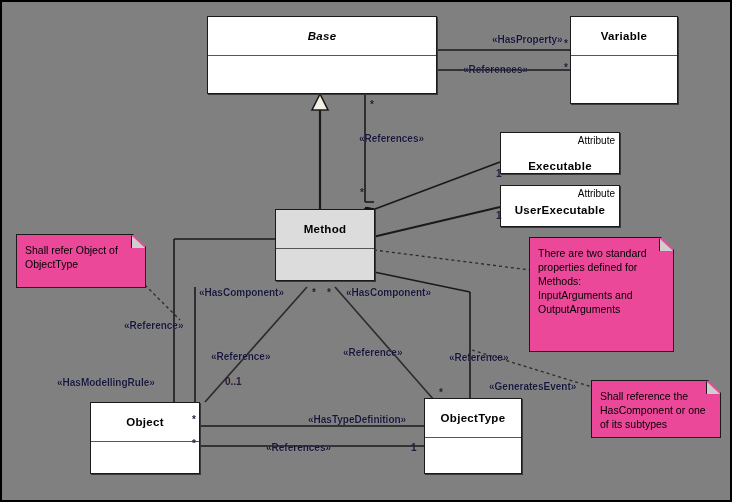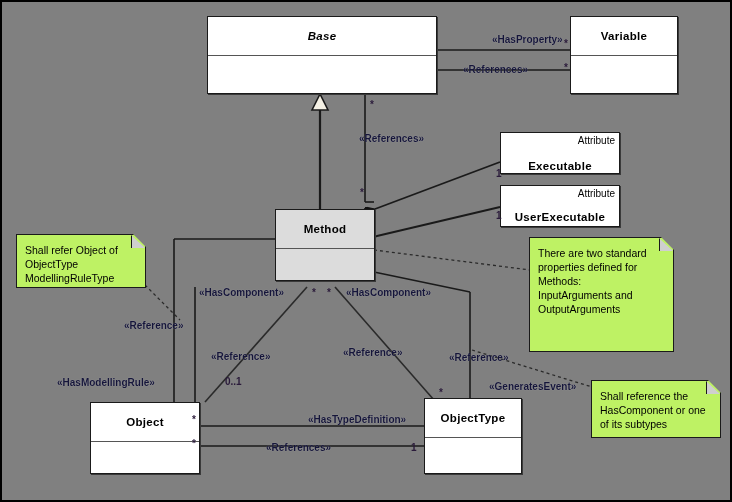--- a/index.html
+++ b/index.html
@@ -55,21 +55,21 @@
   .cls-name.italic { font-style: italic; }
   .stereo-italic {
     font-size: 10px;
     color: #000;
     white-space: nowrap;
   }
 
   
   .uml-note {
     position: absolute;
-    background: #bef264;
+    background: #ec4899;
     box-sizing: border-box;
     z-index: 6;
     font-size: 10.5px;
     color: #000;
     line-height: 14px;
     padding: 8px 6px 4px 8px;
     border: 1.3px solid #1a1a1a;
     box-shadow: 1px 1px 0 #3a3a3a;
     clip-path: polygon(0 0, calc(100% - 13px) 0, 100% 13px, 100% 100%, 0 100%);
   }
@@ -163,38 +163,38 @@
     <line x1="470" y1="348" x2="590" y2="385" stroke="#2a2a2a" stroke-width="1.3" stroke-dasharray="3,3"></line>
   </svg>
 
   <div class="uml-class" style="left:205px; top:14px; width:230px; height:78px;">
     <div class="hdr" style="height:36px;">
       <span class="cls-name italic">Base</span>
     </div>
     <div class="body" style="height:40px;"></div>
   </div>
 
-  <div class="uml-class" style="left:568px; top:14px; width:108px; height:78px;">
+  <div class="uml-class" style="left:568px; top:14px; width:108px; height:88px;">
     <div class="hdr" style="height:28px;">
       <span class="cls-name">Variable</span>
     </div>
     <div class="body" style="height:48px;"></div>
   </div>
 
   <div class="uml-class" style="left:498px; top:130px; width:120px; height:42px;">
     <div class="hdr right" style="height:40px; border-bottom:none; justify-content:flex-start; padding-top:2px;">
       <span class="stereo-italic">Attribute</span>
       <span class="cls-name" style="align-self:center; margin-top:14px;">Executable</span>
     </div>
   </div>
 
   <div class="uml-class" style="left:498px; top:183px; width:120px; height:42px;">
     <div class="hdr right" style="height:40px; border-bottom:none; justify-content:flex-start; padding-top:2px;">
       <span class="stereo-italic">Attribute</span>
-      <span class="cls-name" style="align-self:center; margin-top:12px;">UserExecutable</span>
+      <span class="cls-name" style="align-self:center; margin-top:5px;">UserExecutable</span>
     </div>
   </div>
 
   <div class="uml-class shaded" style="left:273px; top:207px; width:100px; height:72px;">
     <div class="hdr" style="height:32px;">
       <span class="cls-name">Method</span>
     </div>
     <div class="body" style="height:38px;"></div>
   </div>
 
@@ -209,21 +209,20 @@
     <div class="hdr" style="height:30px;">
       <span class="cls-name">ObjectType</span>
     </div>
     <div class="body" style="height:44px;"></div>
   </div>
 
   <div class="uml-note" style="left:14px; top:232px; width:130px; height:54px;">
     <span class="note-fold"></span>
     <div class="note-line">Shall refer Object of</div>
     <div class="note-line">ObjectType</div>
-    <div class="note-line">ModellingRuleType</div>
   </div>
 
   <div class="uml-note" style="left:527px; top:235px; width:145px; height:115px;">
     <span class="note-fold"></span>
     <div class="note-line">There are two standard</div>
     <div class="note-line">properties defined for</div>
     <div class="note-line">Methods:</div>
     <div class="note-line">InputArguments and</div>
     <div class="note-line">OutputArguments</div>
   </div>

